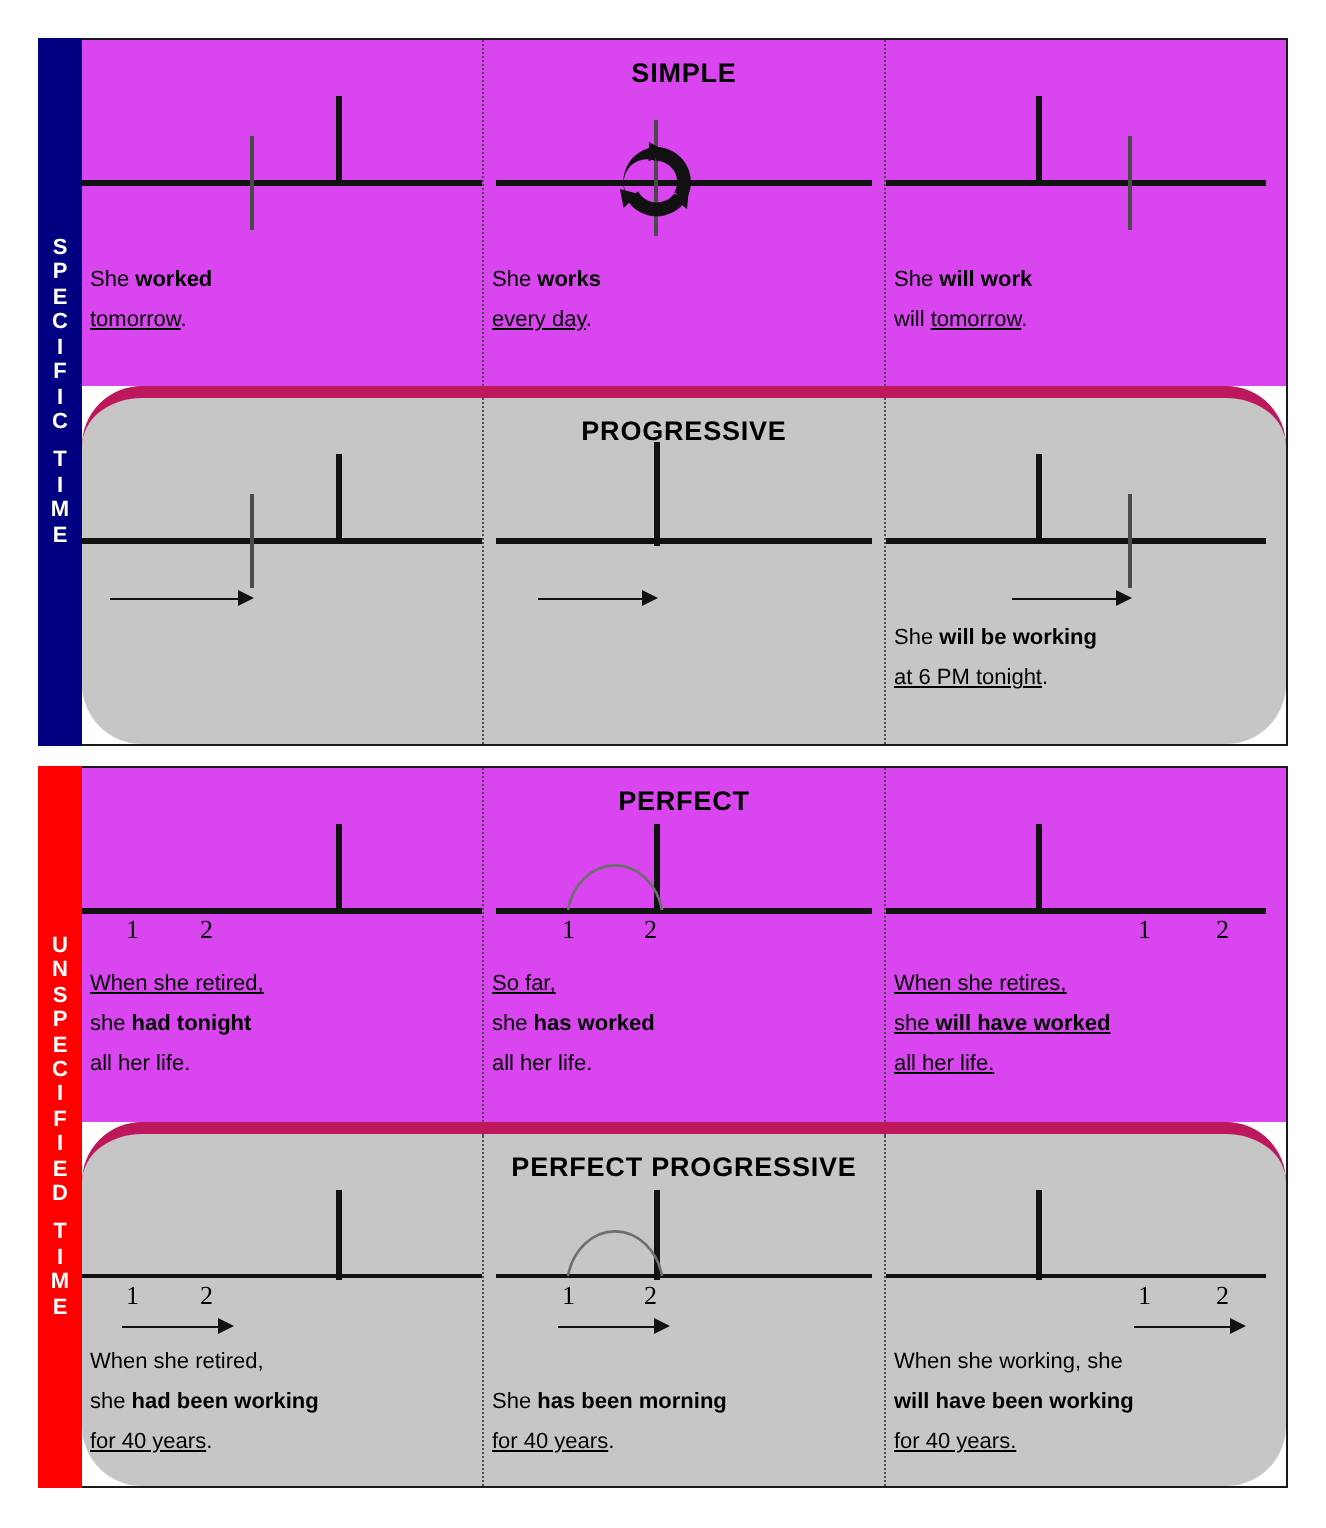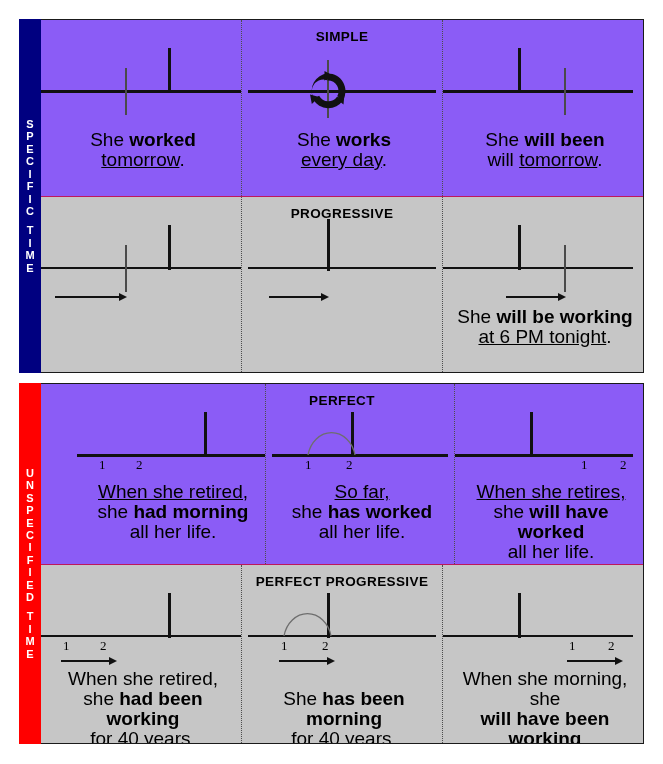--- a/index.html
+++ b/index.html
@@ -17,22 +17,22 @@
     display:flex;flex-direction:column;align-items:center;justify-content:center;
     color:#ffffff;font-weight:bold;font-size:11px;line-height:12.4px;
     letter-spacing:0px;
   }
   .spine span{display:block;text-align:center;}
   .spine .sp{height:7px;}
   .grid{flex:1;display:flex;flex-direction:column;border:1px solid #1a1a1a;border-left:none;}
 
   .row{display:flex;height:176px;position:relative;}
   .row.shaded{background:#c6c6c6;}
-  .row.plain{background:#8b5cf6;}
-  .row + .row{border-top:1px solid #be185d;}
+  .row.plain{background:#d946ef;}
+  .row + .row{border-top:6px solid #be185d;border-radius:30px;}
 
   .cell{position:relative;flex:1 1 0;overflow:hidden;}
   .cell + .cell{border-left:1px dotted #4d4d4d;}
 
   
   .rowtitle{
     position:absolute;left:0;right:0;top:9px;
     text-align:center;font-weight:bold;font-size:13.5px;
     letter-spacing:.4px;z-index:4;white-space:nowrap;
   }
@@ -62,21 +62,21 @@
   .arc{position:absolute;top:42px;}
   .arc svg{display:block;}
 
   
   .repeat{position:absolute;top:36px;width:48px;height:48px;}
   .repeat svg{display:block;}
 
   
   .caption{
     position:absolute;left:4px;right:0;top:110px;
-    text-align:center;font-size:19px;line-height:20px;
+    font-size:11px;line-height:20px;
   }
   .caption b{font-weight:bold;}
   .caption u{text-decoration:underline;}
 </style>
 </head>
 <body>
 
 <div class="block" style="top:19px;height:354px;">
 
   <div class="spine" style="background:#000080;">
@@ -135,21 +135,21 @@
         </div>
       </div>
 
       <div class="cell">
         <div class="tl">
           <div class="axis"></div>
           <div class="tick" style="left:75px;"></div>
           <div class="now" style="left:121px;"></div>
         </div>
         <div class="caption">
-          <span><span>She </span><b>will been</b></span><br>
+          <span><span>She </span><b>will work</b></span><br>
           <span><span>will </span><u>tomorrow</u><span>.</span></span>
         </div>
       </div>
     </div>
 
     <div class="row shaded">
       <div class="rowtitle">PROGRESSIVE</div>
 
       <div class="cell">
         <div class="tl">
@@ -210,33 +210,33 @@
     <span>D</span>
     <span class="sp"></span>
     <span>T</span>
     <span>I</span>
     <span>M</span>
     <span>E</span>
   </div>
 
   <div class="grid">
 
-    <div class="row plain" style="height:180px;padding-left:36px;">
+    <div class="row plain" style="height:180px;">
       <div class="rowtitle">PERFECT</div>
 
       <div class="cell">
         <div class="tl">
           <div class="axis"></div>
           <div class="tick" style="left:127px;"></div>
           <div class="num" style="left:22px;">1</div>
           <div class="num" style="left:59px;">2</div>
         </div>
         <div class="caption" style="top:98px;">
           <span><u>When she retired,</u></span><br>
-          <span><span>she </span><b>had morning</b></span><br>
+          <span><span>she </span><b>had tonight</b></span><br>
           <span>all her life.</span>
         </div>
       </div>
 
       <div class="cell">
         <div class="tl">
           <div class="axis"></div>
           <div class="tick" style="left:85px;"></div>
           <div class="arc" style="left:40px;top:38px;">
             <svg width="52" height="34" viewBox="0 0 52 34">
@@ -253,21 +253,21 @@
         </div>
       </div>
 
       <div class="cell">
         <div class="tl">
           <div class="axis"></div>
           <div class="tick" style="left:75px;"></div>
           <div class="num" style="left:126px;">1</div>
           <div class="num" style="left:165px;">2</div>
         </div>
-        <div class="caption" style="top:98px;">
+        <div class="caption" style="top:98px;text-decoration:underline;">
           <span><u>When she retires,</u></span><br>
           <span><span>she </span><b>will have worked</b></span><br>
           <span>all her life.</span>
         </div>
       </div>
     </div>
 
     <div class="row shaded" style="height:179px;">
       <div class="rowtitle">PERFECT PROGRESSIVE</div>
 
@@ -316,21 +316,21 @@
           <div class="axis"></div>
           <div class="tick" style="left:75px;"></div>
           <div class="num" style="left:126px;">1</div>
           <div class="num" style="left:165px;">2</div>
           <div class="arrow" style="left:124px;width:56px;top:92px;">
             <div class="shaft"></div>
               <div class="head"></div>
           </div>
         </div>
         <div class="caption" style="top:104px;">
-          <span>When she morning, she</span><br>
+          <span>When she working, she</span><br>
           <span><b>will have been working</b></span><br>
           <span><u>for 40 years.</u></span>
         </div>
       </div>
     </div>
 
   </div>
 </div>
 
 </body></html>

